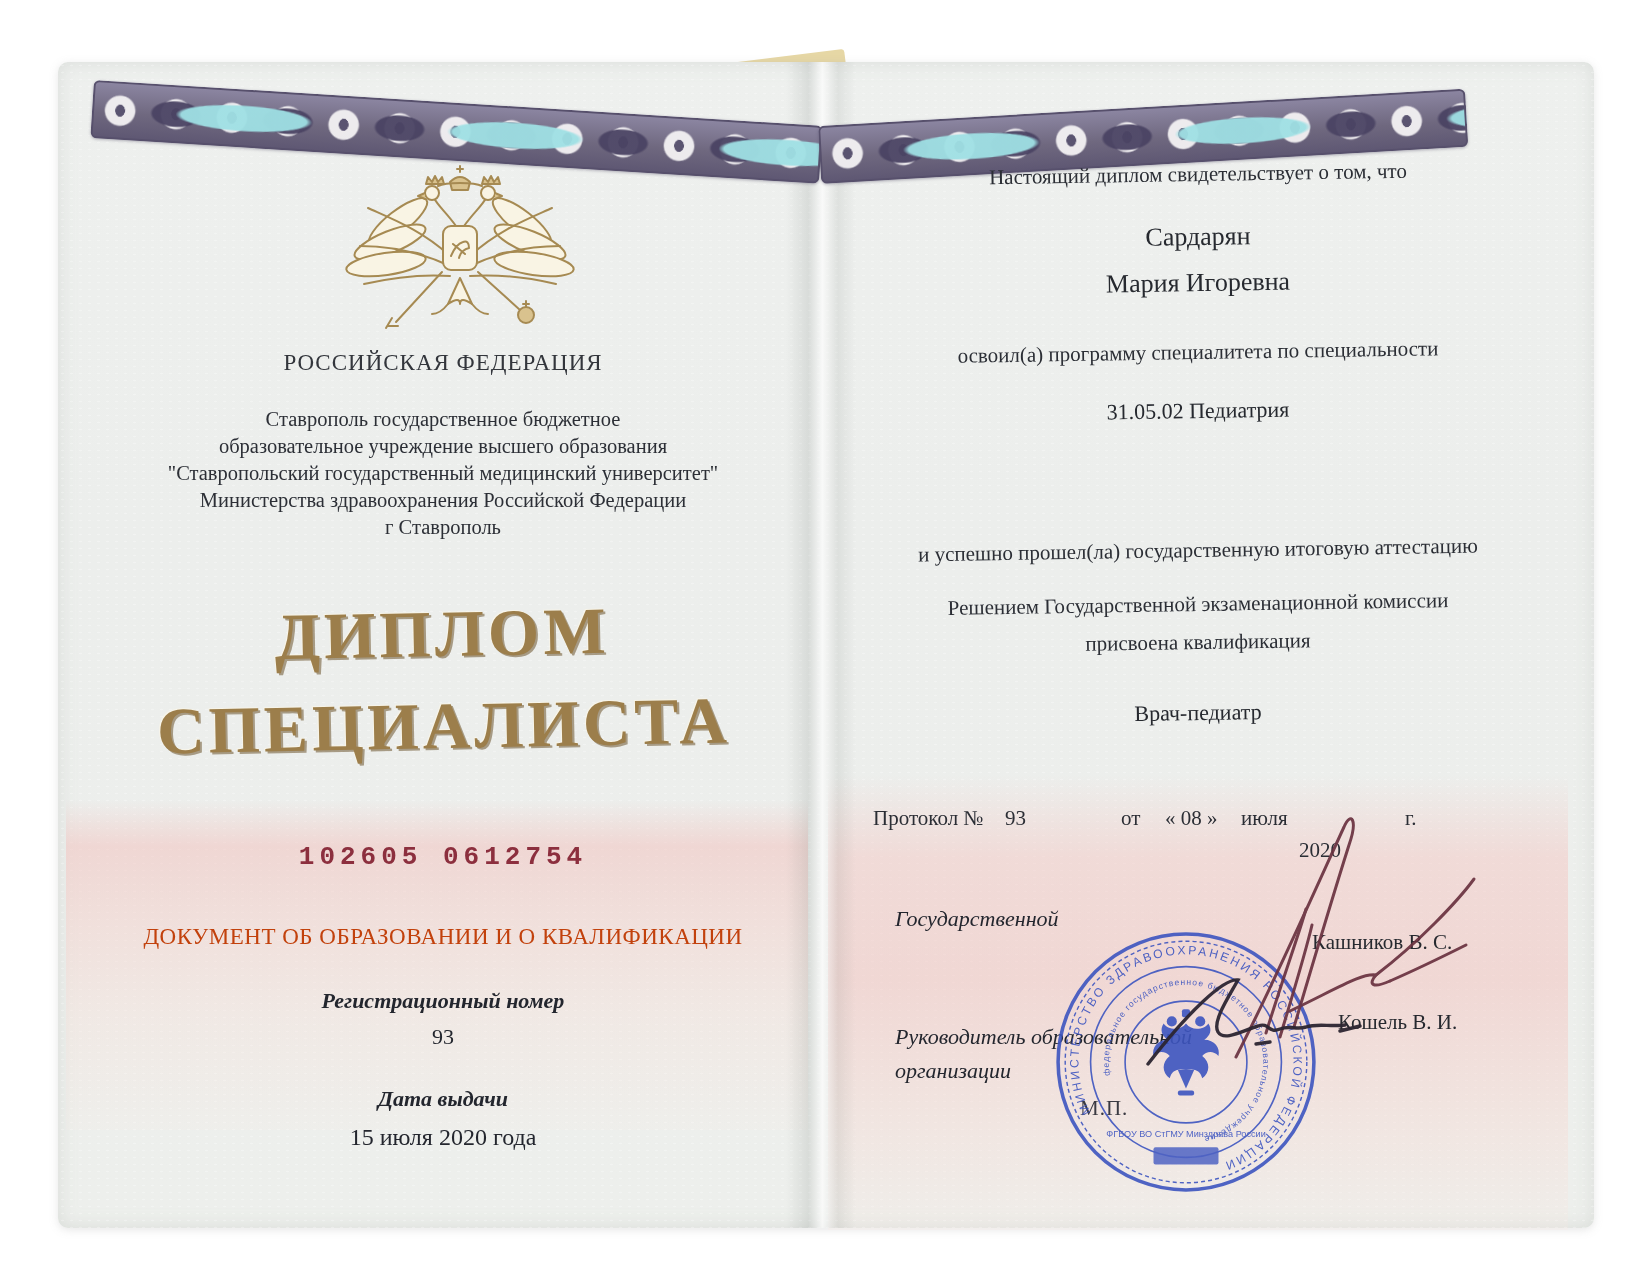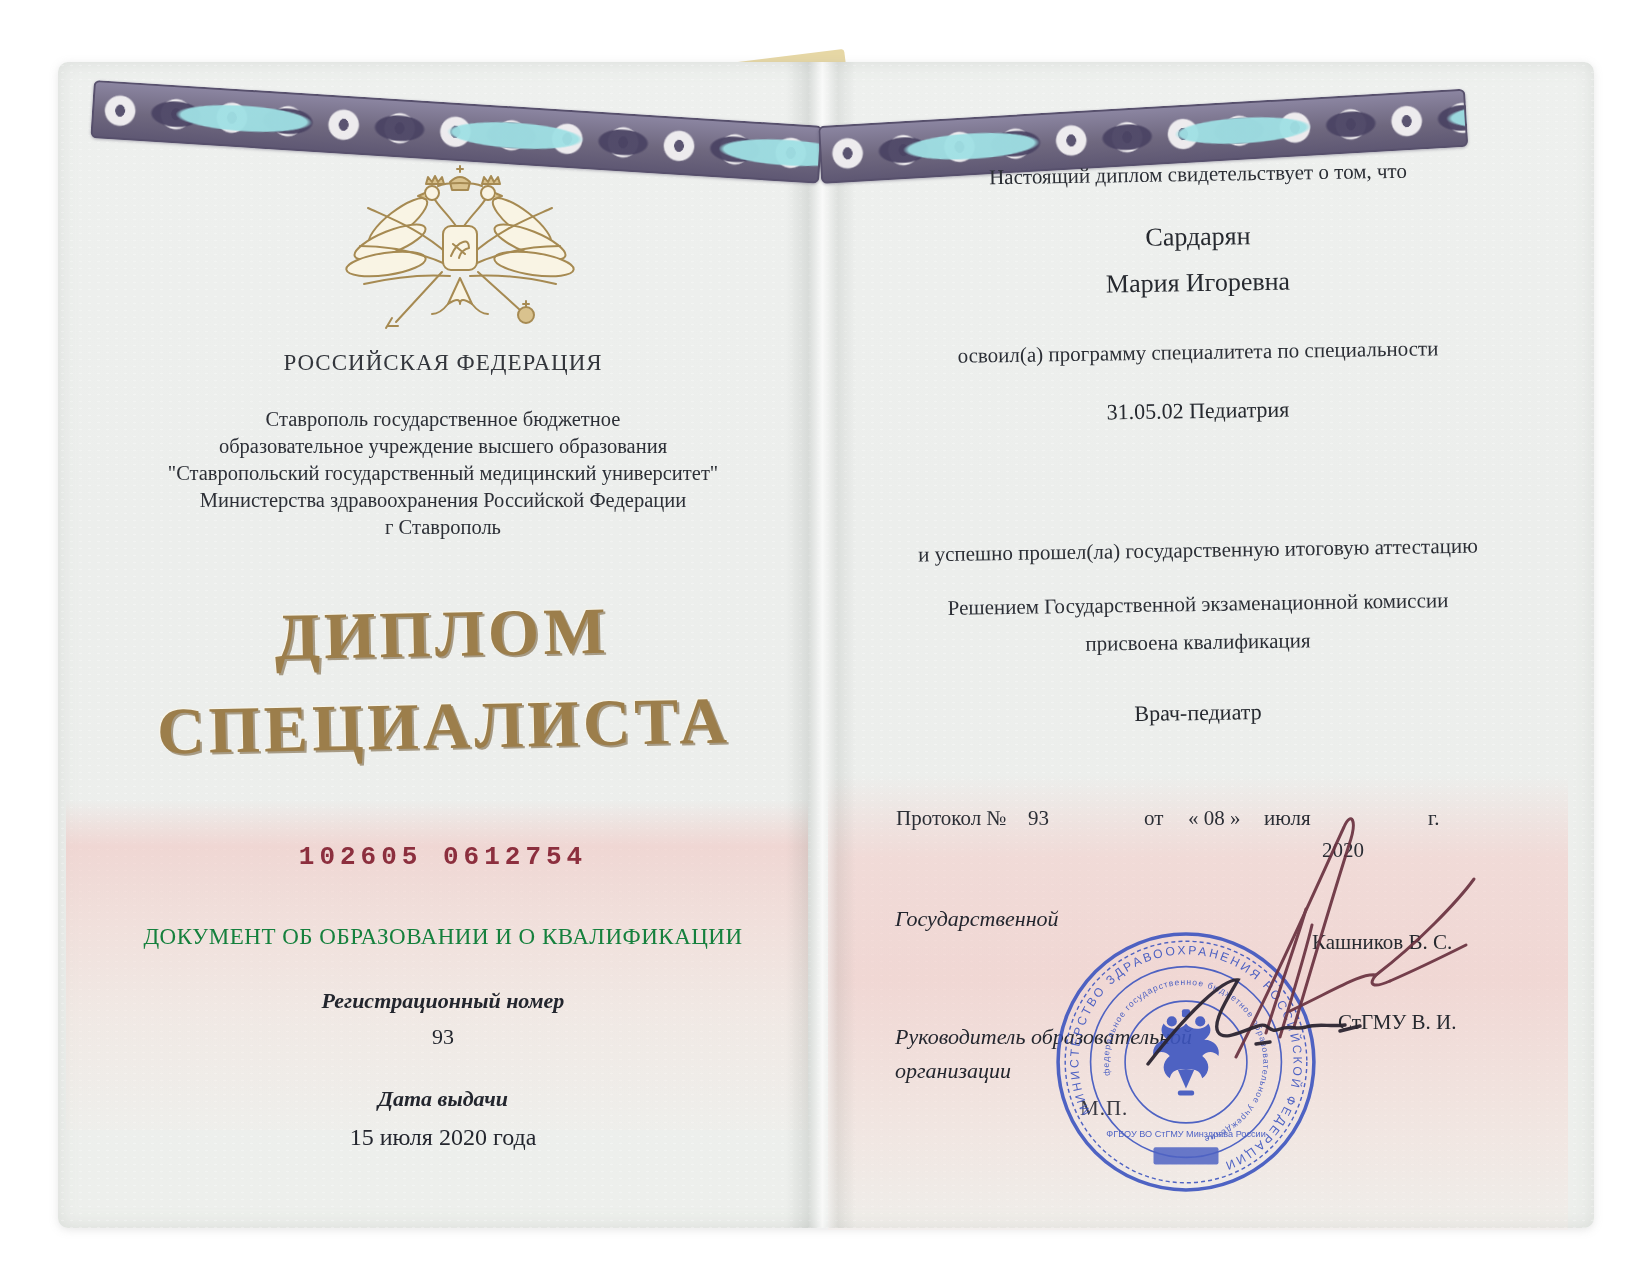--- a/index.html
+++ b/index.html
@@ -41,21 +41,21 @@
   .abs{position:absolute;}
   .ctr{text-align:center;}
   .left-col{left:78px;width:730px;}
   .right-col{left:836px;width:724px;}
   .country{font-size:23px;letter-spacing:1px;color:#33363c;}
   .inst{font-size:20.5px;line-height:27px;color:#2c2f36;}
   .diploma-title{font-size:66px;line-height:92px;font-weight:bold;color:#9c7e4b;letter-spacing:4px;
         text-shadow:2px 2px 0 rgba(109,86,48,.55), -1px -1px 0 rgba(255,248,230,.6);
         transform:rotate(-1.1deg);}
   .serial{font-family:"Liberation Mono", monospace;font-size:26px;font-weight:bold;color:#8c2f3e;letter-spacing:5px;}
-  .doc-type{font-size:23px;color:#15803d;letter-spacing:.5px;}
+  .doc-type{font-size:23px;color:#c2410c;letter-spacing:.5px;}
   .ital{font-style:italic;}
   .reg-label{font-size:22px;color:#23262e;font-weight:bold;}
   .reg-value{font-size:22px;color:#23262e;}
   .r-line{font-size:21px;color:#2b2e35;}
   .r-name{font-size:26px;color:#26292f;}
   .r-spec{font-size:22px;color:#26292f;}
   .r-qual{font-size:22px;color:#26292f;}
   .proto span{position:absolute;font-size:21px;color:#2b2e35;white-space:nowrap;}
   .sig-label{font-style:italic;font-size:22px;line-height:34px;color:#23262e;}
   .sig-name{font-size:21px;color:#26292f;white-space:nowrap;}
@@ -162,40 +162,40 @@
 
   <div class="abs ctr right-col r-line rot-r" style="top:340px;">освоил(а) программу специалитета по специальности</div>
   <div class="abs ctr right-col r-spec rot-r" style="top:398px;">31.05.02 Педиатрия</div>
 
   <div class="abs ctr right-col r-line rot-r" style="top:538px;">и успешно прошел(ла) государственную итоговую аттестацию</div>
   <div class="abs ctr right-col r-line rot-r" style="top:592px;">Решением Государственной экзаменационной комиссии</div>
   <div class="abs ctr right-col r-line rot-r" style="top:630px;">присвоена квалификация</div>
 
   <div class="abs ctr right-col r-qual rot-r" style="top:700px;">Врач-педиатр</div>
 
-  <div class="abs proto" style="left:836px;top:806px;width:724px;height:34px;">
+  <div class="abs proto" style="left:813px;top:806px;width:724px;height:34px;">
     <span style="left:60px;">Протокол №</span>
     <span style="left:192px;">93</span>
     <span style="left:308px;">от</span>
     <span style="left:352px;">« 08 »</span>
     <span style="left:428px;">июля</span>
     <span style="left:486px;margin-top:32px;">2020</span>
     <span style="left:592px;">г.</span>
   </div>
 
   <div class="abs sig-label" style="left:895px;top:902px;">
     <div>Государственной</div>
   </div>
   <div class="abs sig-name" style="left:1312px;top:930px;">Кашников В. С.</div>
 
   <div class="abs sig-label" style="left:895px;top:1020px;">
     <div>Руководитель образовательной</div>
     <div>организации</div>
   </div>
-  <div class="abs sig-name" style="left:1338px;top:1010px;">СтГМУ В. И.</div>
+  <div class="abs sig-name" style="left:1338px;top:1010px;">Кошель В. И.</div>
 
   <div class="abs mp" style="left:1080px;top:1096px;">М.П.</div>
 
   <svg class="seal-svg" viewBox="0 0 264 264">
     <g stroke="#3d55c0" fill="none">
       <circle cx="132" cy="132" r="126" stroke-width="3.5"></circle>
       <circle cx="132" cy="132" r="119" stroke-width="1.4" stroke-dasharray="4 3"></circle>
       <circle cx="132" cy="132" r="94" stroke-width="1.6"></circle>
       <circle cx="132" cy="132" r="60" stroke-width="1.6"></circle>
     </g>

